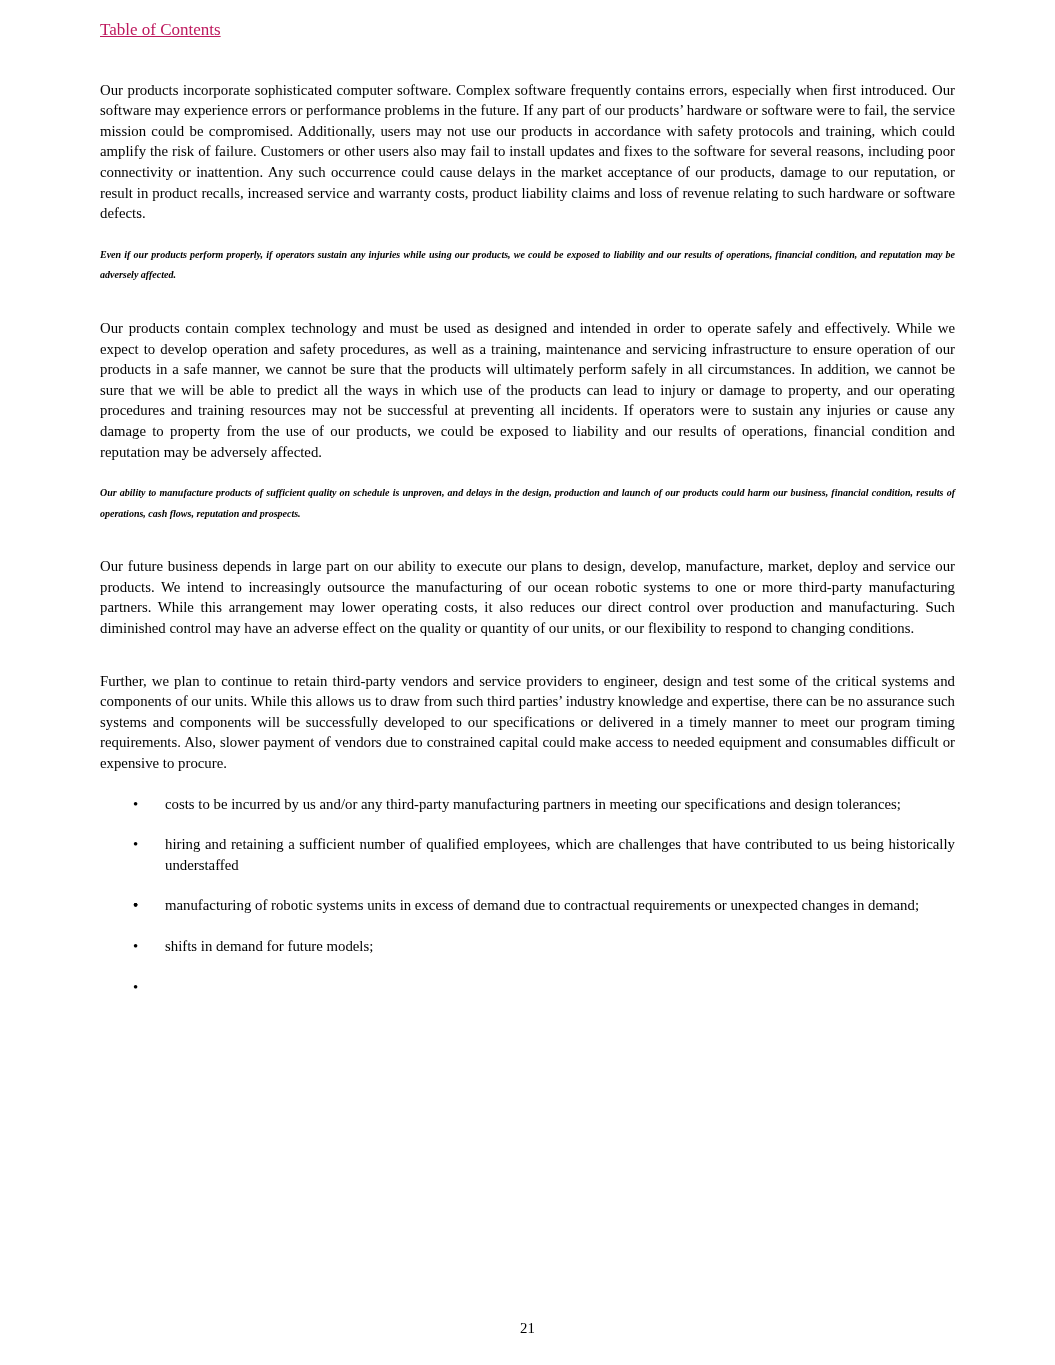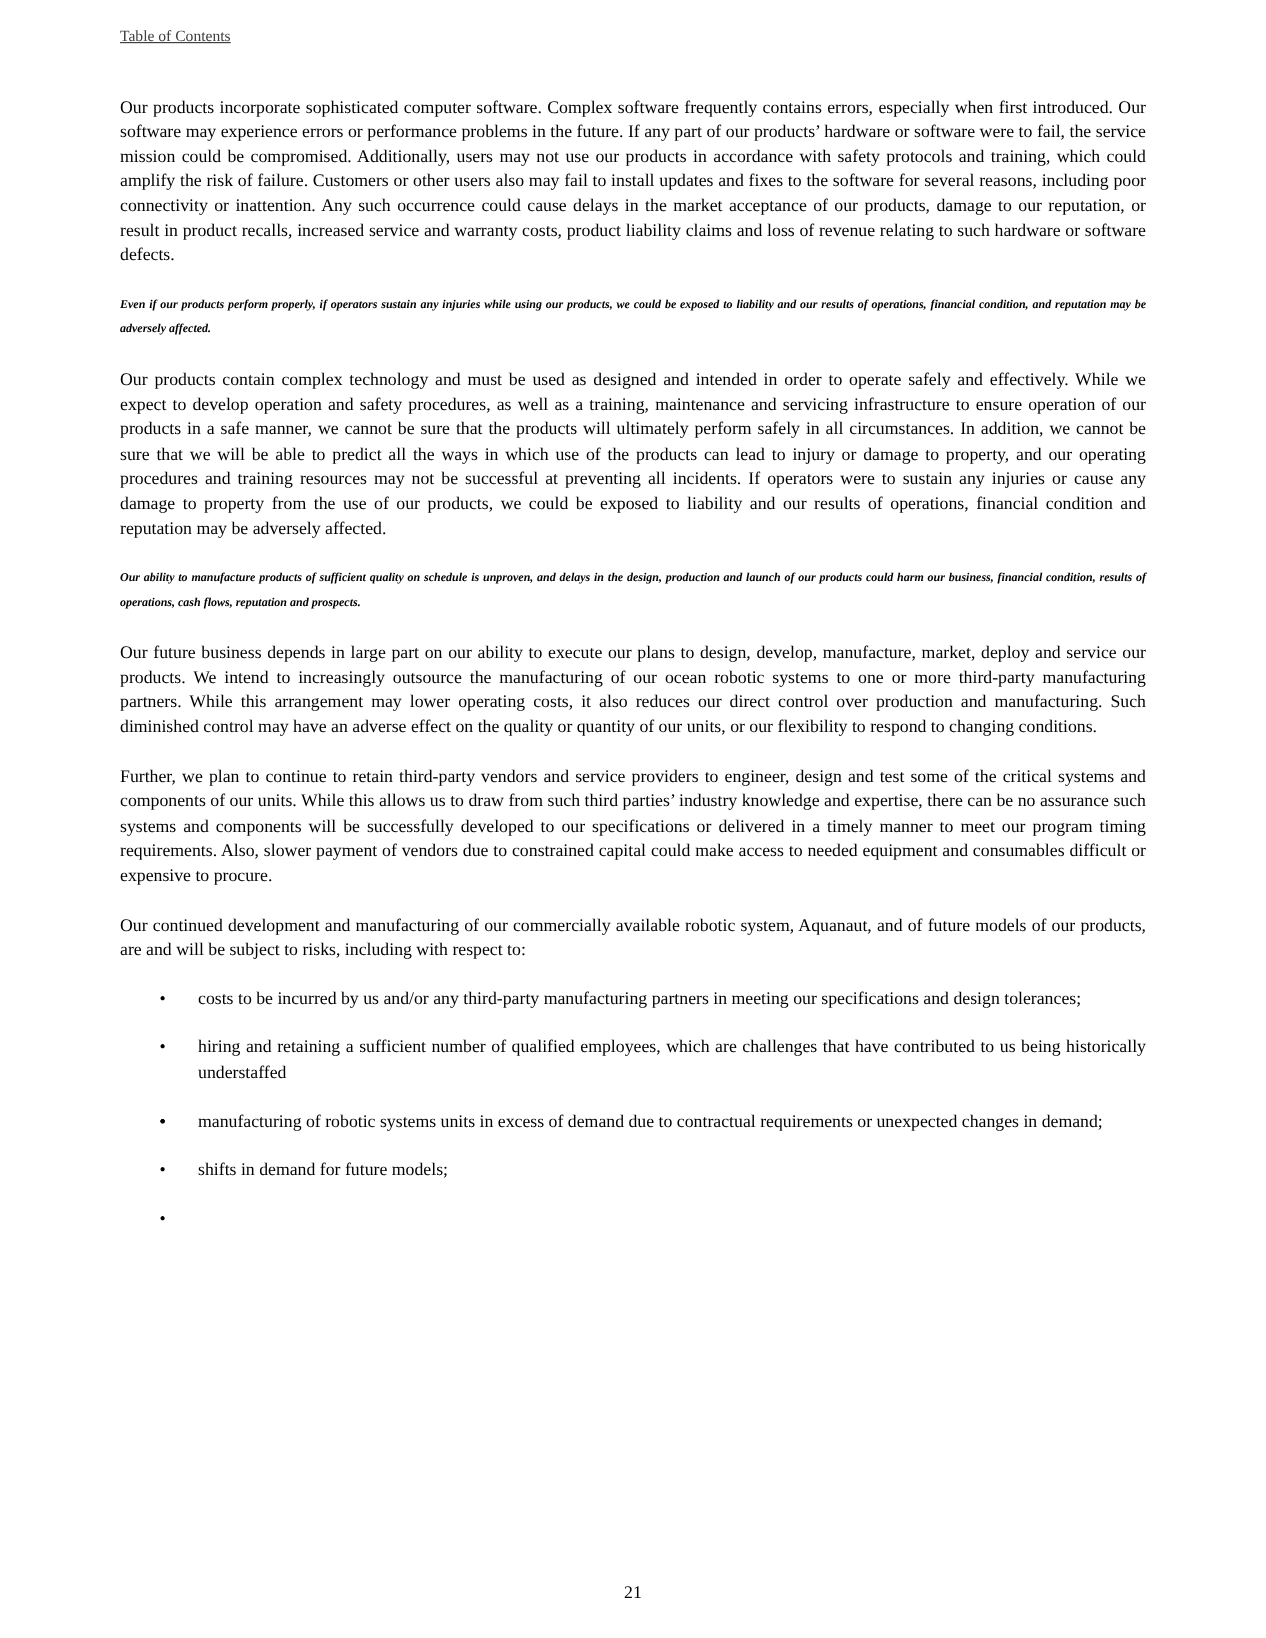--- a/index.html
+++ b/index.html
@@ -12,27 +12,27 @@
     width: 1055px;
     height: 1365px;
     margin: 0 auto;
     background: #ffffff;
     color: #000000;
     padding: 20px 100px 0 100px;
     overflow: hidden;
   }
   .toc-link {
     display: inline-block;
-    font-size: 13px;
+    font-size: 17px;
     line-height: 20.6px;
-    color: #404040;
+    color: #be185d;
     cursor: pointer;
   }
   .body-para {
-    margin-top: 21px;
+    margin-top: 32px;
     font-size: 14.8px;
     line-height: 20.6px;
     text-align: justify;
   }
   .body-para.first {
     margin-top: 39px;
   }
   .risk-heading {
     margin-top: 21px;
     font-size: 10px;
@@ -79,21 +79,20 @@
   <p class="risk-heading">Even if our products perform properly, if operators sustain any injuries while using our products, we could be exposed to liability and our results of operations, financial condition, and reputation may be adversely affected.</p>
 
   <p class="body-para">Our products contain complex technology and must be used as designed and intended in order to operate safely and effectively. While we expect to develop operation and safety procedures, as well as a training, maintenance and servicing infrastructure to ensure operation of our products in a safe manner, we cannot be sure that the products will ultimately perform safely in all circumstances. In addition, we cannot be sure that we will be able to predict all the ways in which use of the products can lead to injury or damage to property, and our operating procedures and training resources may not be successful at preventing all incidents. If operators were to sustain any injuries or cause any damage to property from the use of our products, we could be exposed to liability and our results of operations, financial condition and reputation may be adversely affected.</p>
 
   <p class="risk-heading">Our ability to manufacture products of sufficient quality on schedule is unproven, and delays in the design, production and launch of our products could harm our business, financial condition, results of operations, cash flows, reputation and prospects.</p>
 
   <p class="body-para">Our future business depends in large part on our ability to execute our plans to design, develop, manufacture, market, deploy and service our products. We intend to increasingly outsource the manufacturing of our ocean robotic systems to one or more third-party manufacturing partners. While this arrangement may lower operating costs, it also reduces our direct control over production and manufacturing. Such diminished control may have an adverse effect on the quality or quantity of our units, or our flexibility to respond to changing conditions.</p>
 
   <p class="body-para">Further, we plan to continue to retain third-party vendors and service providers to engineer, design and test some of the critical systems and components of our units. While this allows us to draw from such third parties’ industry knowledge and expertise, there can be no assurance such systems and components will be successfully developed to our specifications or delivered in a timely manner to meet our program timing requirements. Also, slower payment of vendors due to constrained capital could make access to needed equipment and consumables difficult or expensive to procure.</p>
 
-  <p class="body-para">Our continued development and manufacturing of our commercially available robotic system, Aquanaut, and of future models of our products, are and will be subject to risks, including with respect to:</p>
 
   <ul class="bullet-list">
     <li class="bullet-item">
       <span class="bullet-marker">•</span>
       <span>costs to be incurred by us and/or any third-party manufacturing partners in meeting our specifications and design tolerances;</span>
     </li>
     <li class="bullet-item">
       <span class="bullet-marker">•</span>
       <span>hiring and retaining a sufficient number of qualified employees, which are challenges that have contributed to us being historically understaffed</span>
     </li>

